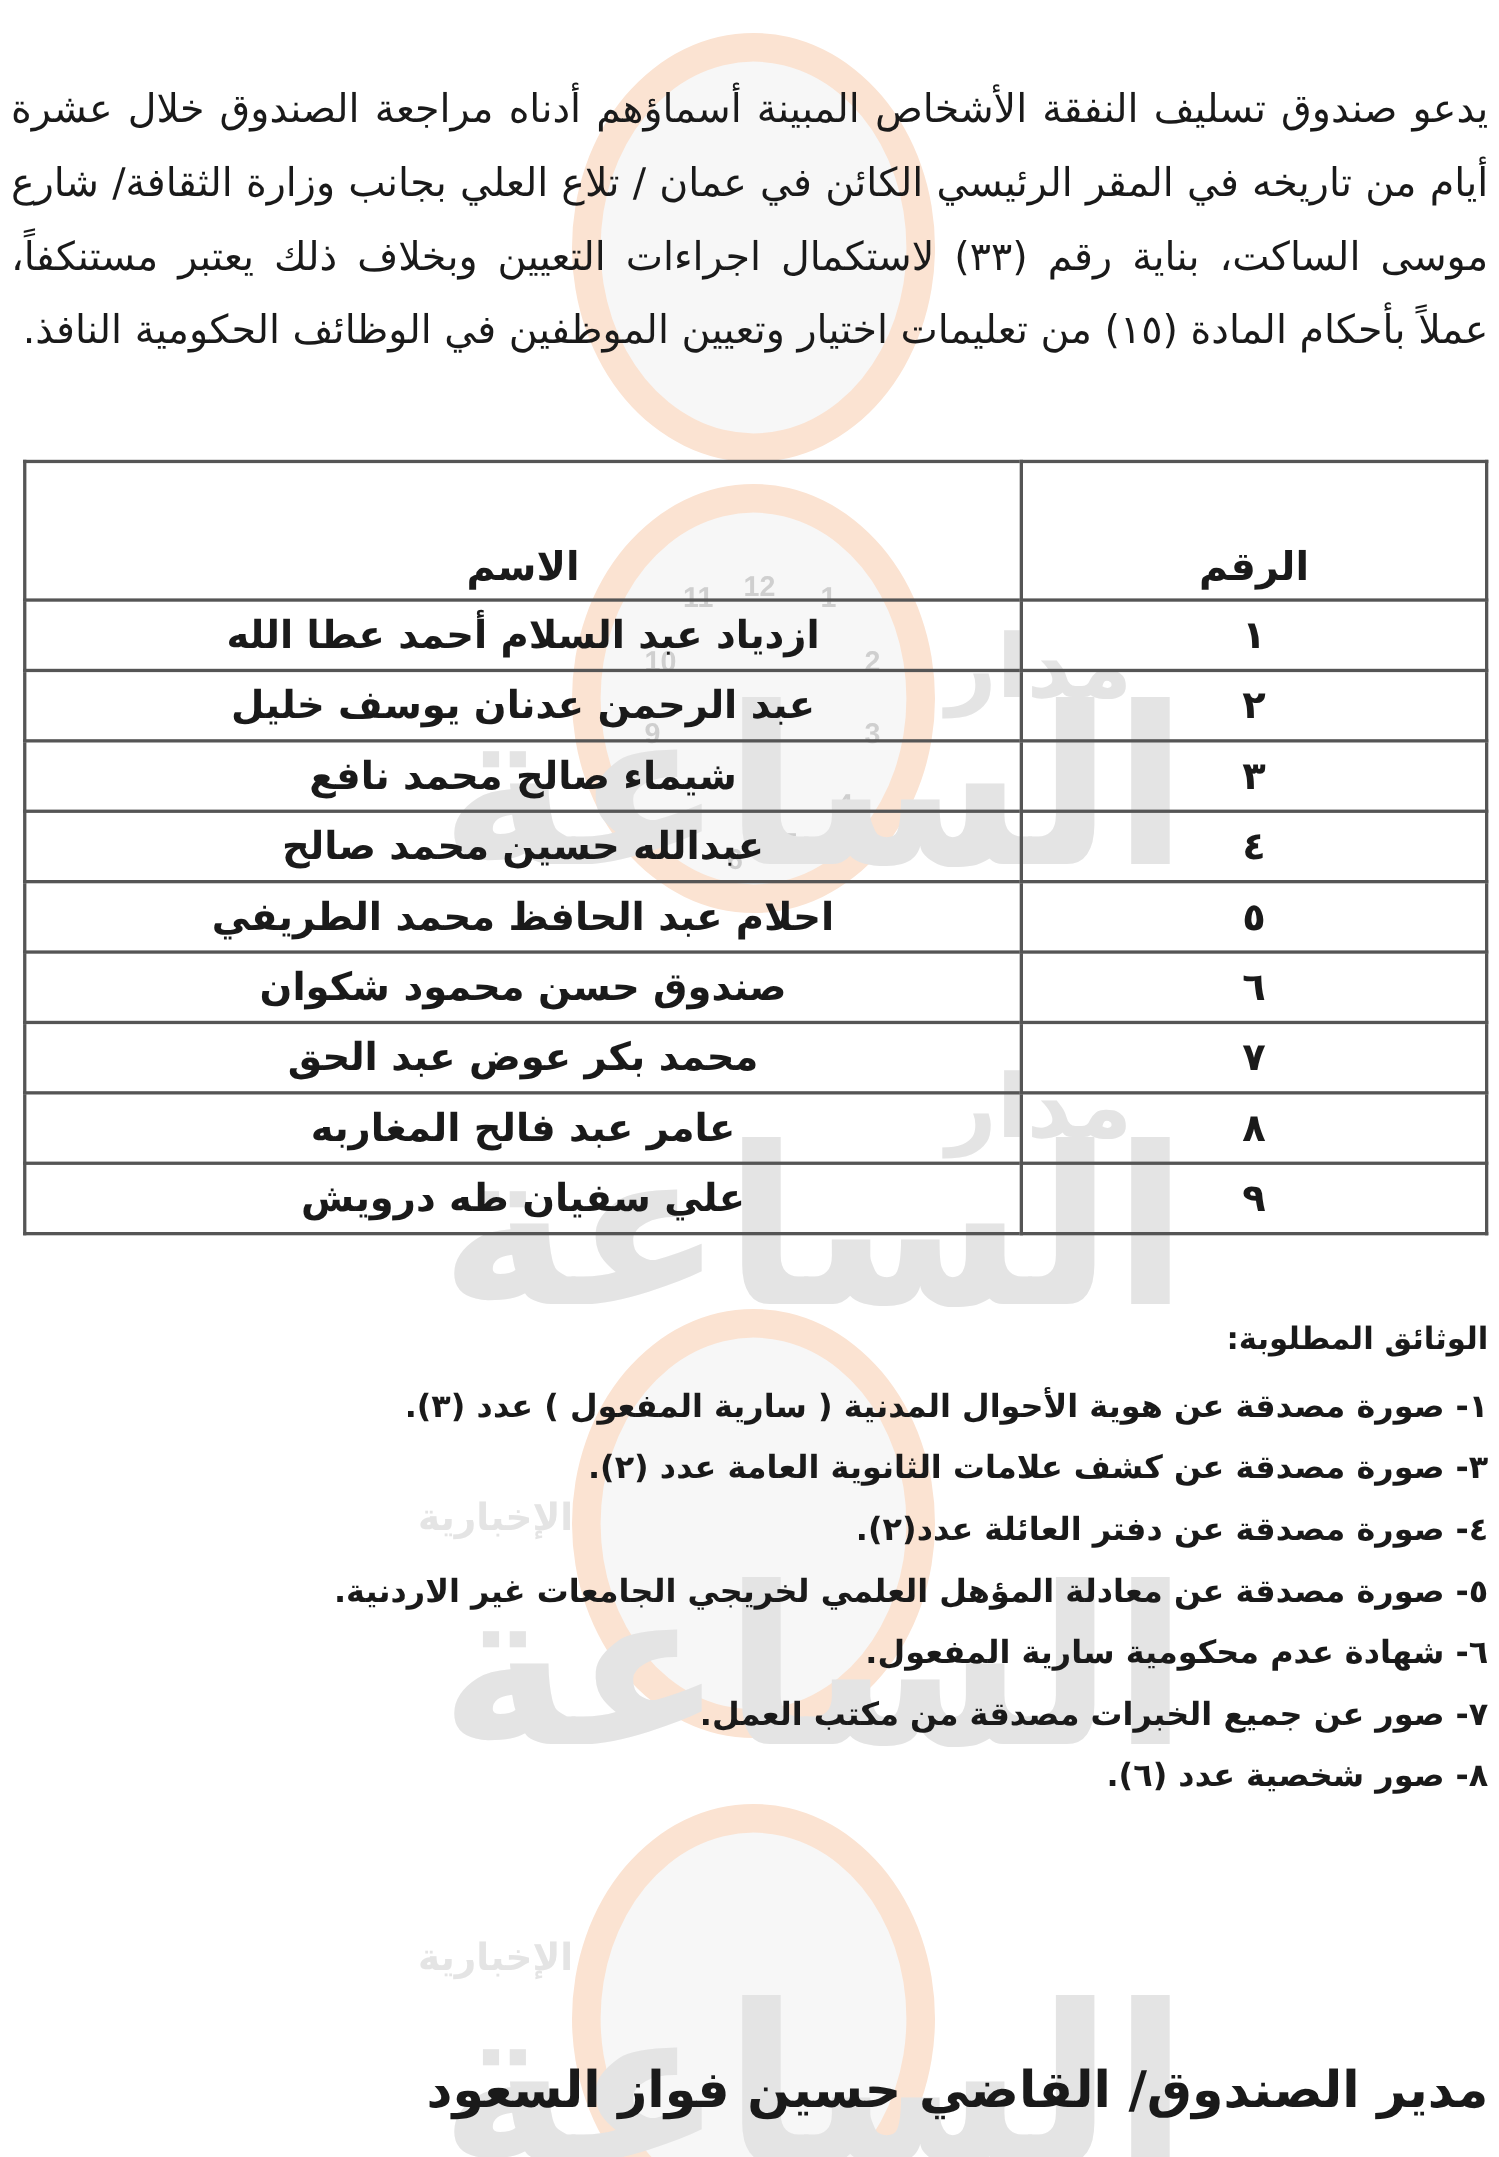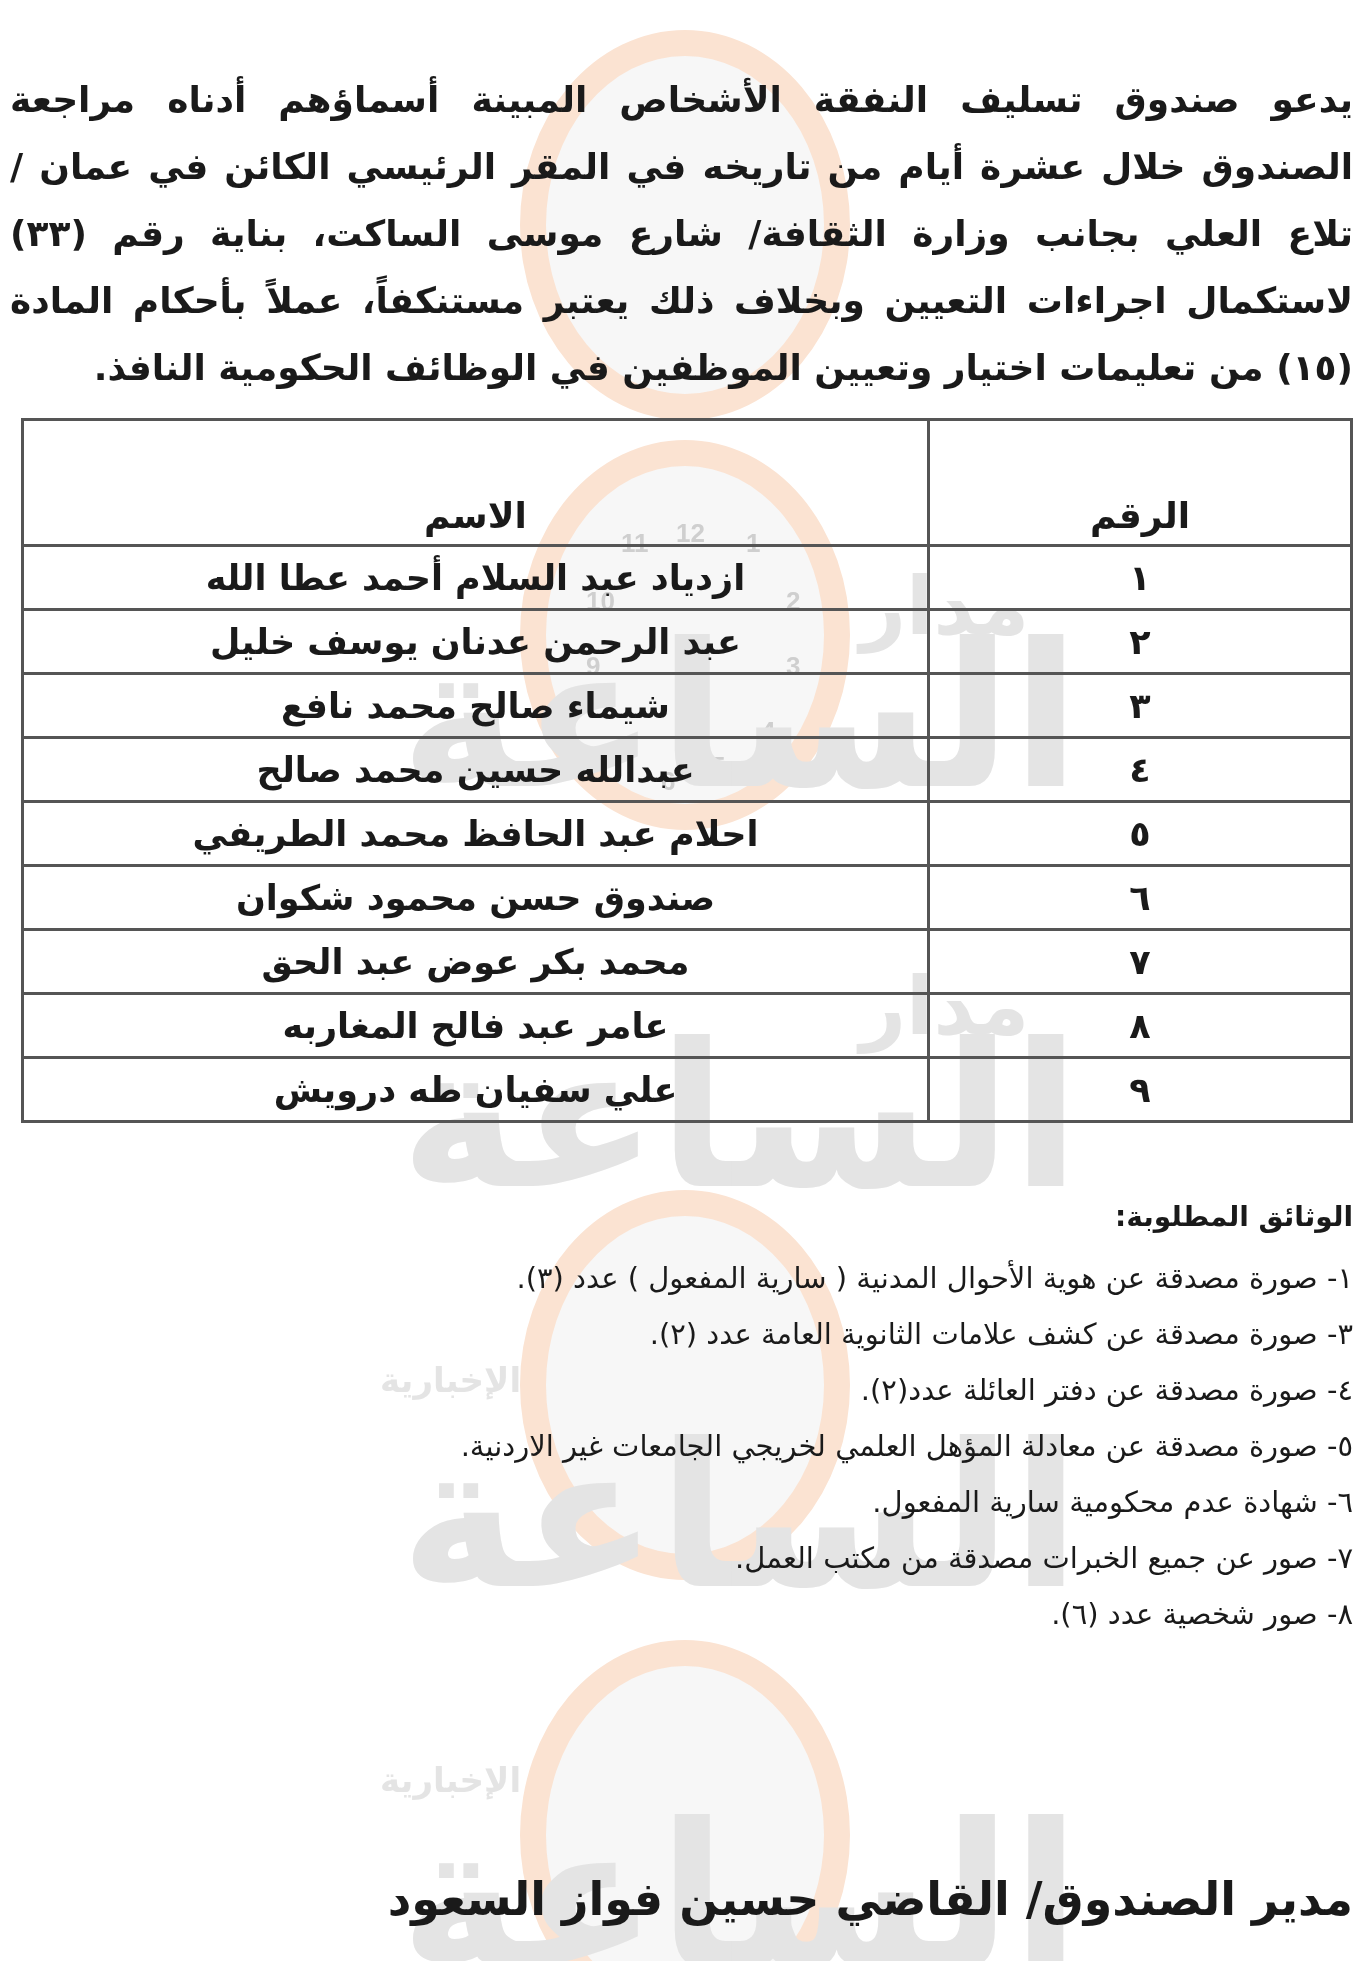--- a/index.html
+++ b/index.html
@@ -10,36 +10,36 @@
   .watermark { position: absolute; pointer-events: none; z-index: 0; }
   .clock {
     width: 330px; height: 390px; border-radius: 50%;
     border: 26px solid #fbe3d2; box-sizing: border-box; background: rgba(240,240,240,0.55);
   }
   .clock .num { position: absolute; color: #cfcfcf; font-family: "Liberation Sans", sans-serif; font-size: 26px; font-weight: bold; }
   .wm-text { position: absolute; color: #e4e4e4; font-family: "DejaVu Sans", sans-serif; font-weight: bold; direction: rtl; }
   .content { position: relative; z-index: 1; direction: rtl; }
   .intro {
     position: absolute; top: 30px; right: 10px; width: 1343px;
-    font-size: 36px; font-weight: bold; line-height: 67px; text-align: justify; text-align-last: right;
+    font-size: 36px; font-weight: normal; line-height: 67px; text-align: justify; text-align-last: right;
   }
   table.names {
     position: absolute; top: 418px; left: 21px; width: 1332px;
     border-collapse: collapse; direction: rtl;
   }
   table.names th, table.names td {
     border: 3px solid #555; font-weight: bold; text-align: center;
   }
   table.names th { height: 114px; vertical-align: bottom; font-size: 36px; padding-bottom: 8px; }
   table.names td { height: 61px; font-size: 35px; padding: 0; }
   table.names .col-num { width: 418px; }
   table.names td.name-cell { text-align: center; }
   .docs-title { position: absolute; top: 1200px; right: 10px; font-size: 28px; font-weight: bold; }
   .docs-list { position: absolute; top: 1250px; right: 10px; list-style: none; margin: 0; padding: 0; }
-  .docs-list li { font-size: 29px; font-weight: normal; height: 56px; line-height: 56px; white-space: nowrap; }
+  .docs-list li { font-size: 29px; font-weight: bold; height: 56px; line-height: 56px; white-space: nowrap; }
   .signature { position: absolute; top: 1872px; right: 10px; font-size: 46px; font-weight: bold; white-space: nowrap; }
 </style>
 </head>
 <body>
 
 <div class="watermark clock" style="left:520px; top:30px;"></div>
 <div class="watermark clock" style="left:520px; top:440px;">
   <span class="num" style="left:130px; top:52px;">12</span>
   <span class="num" style="left:75px; top:62px;">11</span>
   <span class="num" style="left:200px; top:62px;">1</span>

